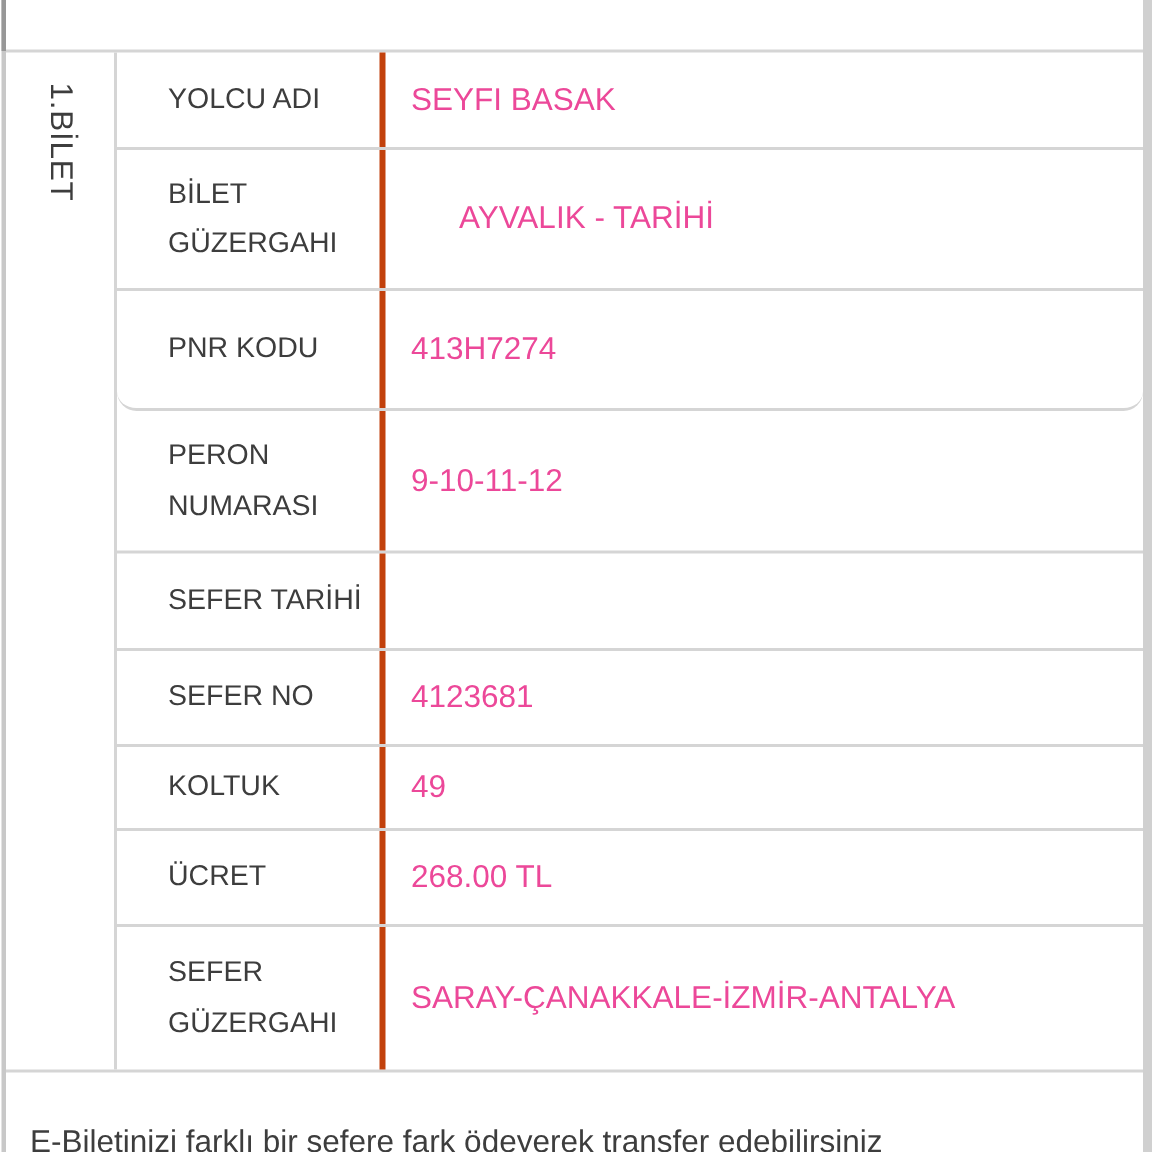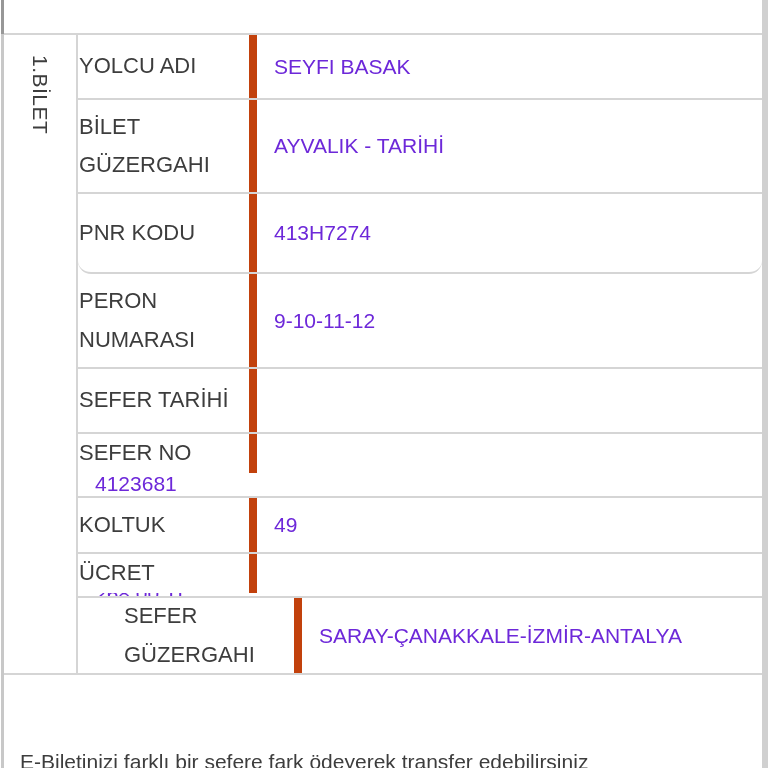--- a/index.html
+++ b/index.html
@@ -46,49 +46,49 @@
     font-size: 21px;
     letter-spacing: 0.5px;
     color: #3d3d3d;
     white-space: nowrap;
   }
   .rows-col { flex: 1; }
   .row { display: flex; border-bottom: 2px solid #d5d5d5; }
   .row:last-child { border-bottom: none; }
   .cell-label {
     width: 179px;
-    border-right: 8px solid #c2410c;
-    padding-left: 1px;
+    border-right: 4px solid #c2410c;
+    padding-left: 34px;
     padding-right: 8px;
     display: flex;
     align-items: center;
-    font-size: 22px;
+    font-size: 19px;
     line-height: 1.75;
     color: #3d3d3d;
   }
   .cell-value {
     flex: 1;
     padding-left: 17px;
     display: flex;
     align-items: center;
     font-size: 21px;
-    color: #6d28d9;
+    color: #ec4899;
     white-space: nowrap;
     overflow: hidden;
   }
   
   .r1 { height: 65px; }
-  .r2 { height: 94px; }
+  .r2 { height: 94px; gap: 32px; }
   .r3 { height: 80px; border-radius: 13px; }
   .r4 { height: 95px; }
   .r5 { height: 65px; }
-  .r6 { height: 64px; flex-direction: column; }
+  .r6 { height: 64px; }
   .r7 { height: 56px; }
-  .r8 { height: 44px; flex-direction: column; }
-  .r9 { height: 75px; margin-left: 45px; }
+  .r8 { height: 64px; }
+  .r9 { height: 95px; }
   
   .footer-note {
     position: absolute;
     left: 20px; top: 750px;
     font-size: 21px;
     color: #3d3d3d;
     white-space: nowrap;
     z-index: 2;
   }
 </style>

